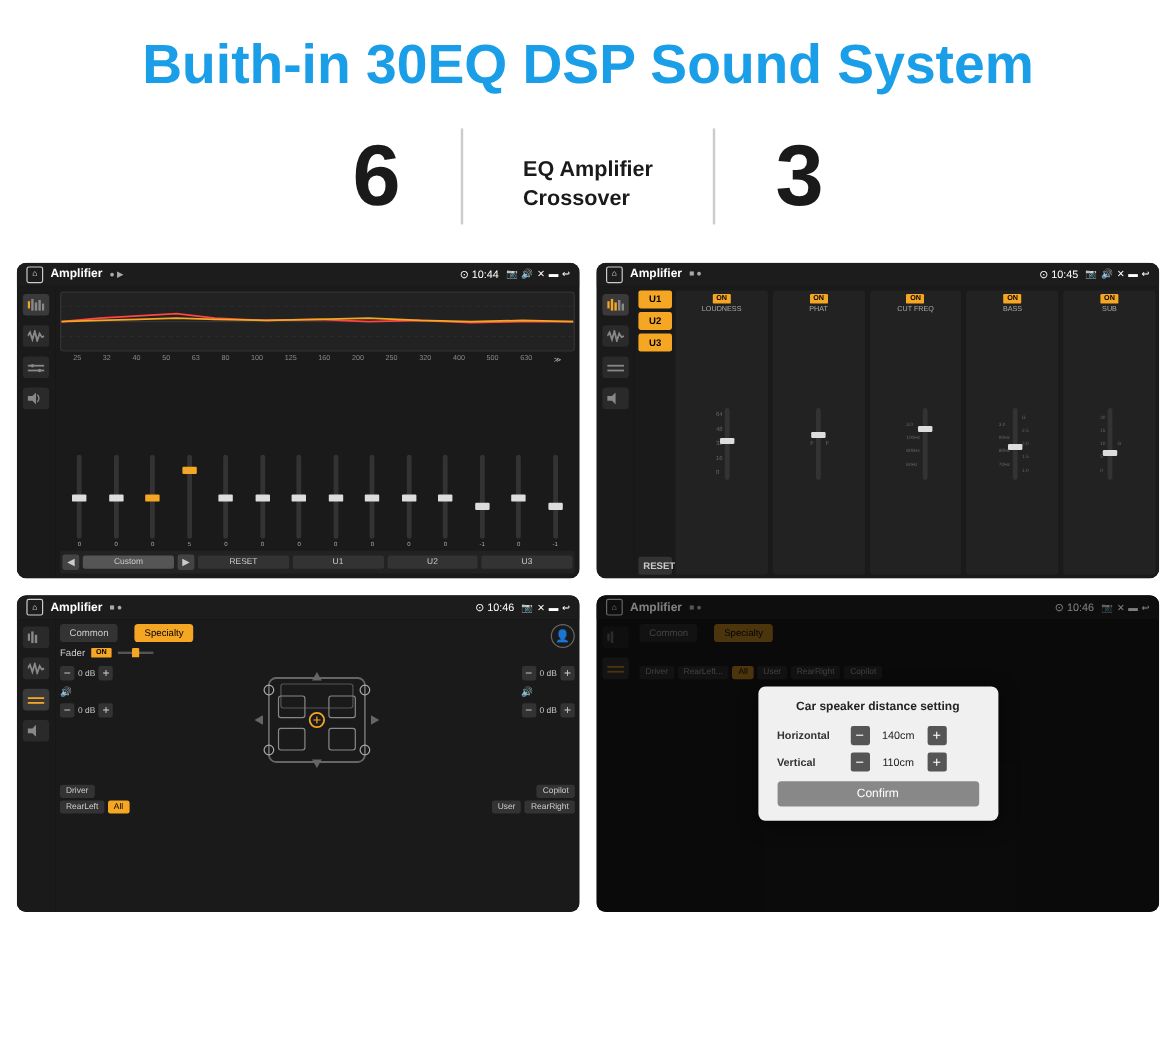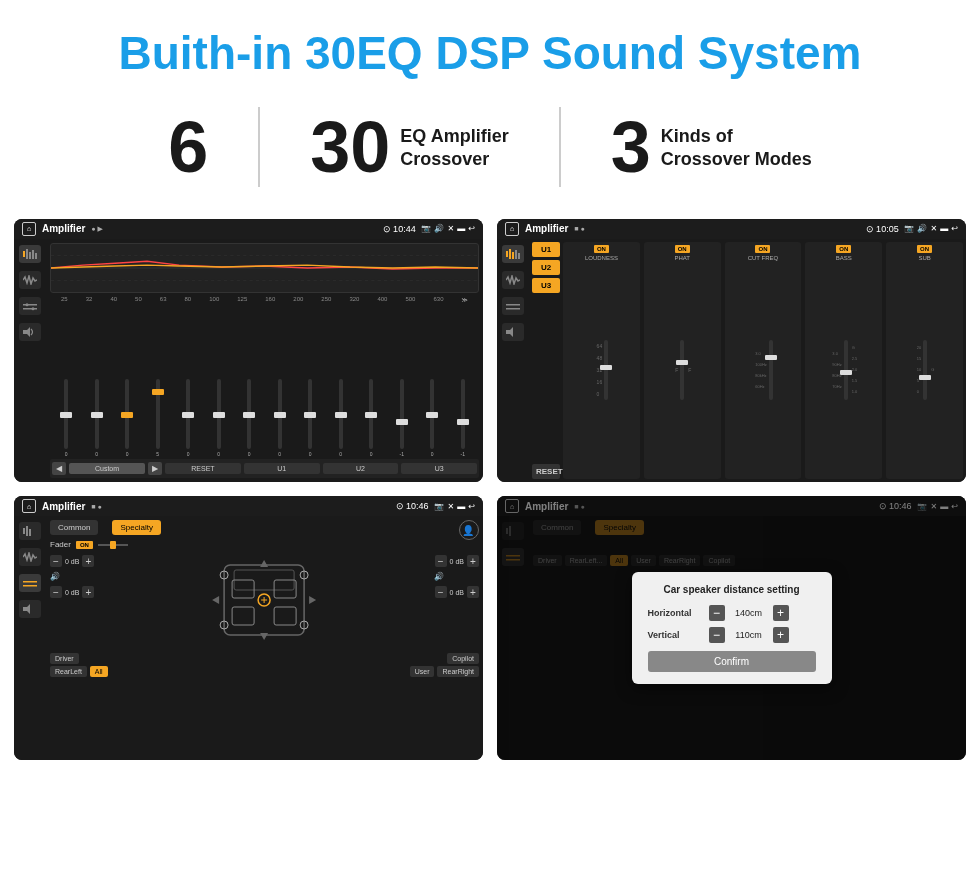--- a/index.html
+++ b/index.html
@@ -361,21 +361,21 @@
       border-radius: 3px;
     }
 
     .fader-tab.active {
       background: #f5a623;
       color: #000;
     }
 
     .fader-header {
       display: flex;
-      align-items: flex-end;
+      align-items: flex-start;
       gap: 5px;
       margin-bottom: 6px;
       font-size: 8px;
       color: #ccc;
     }
 
     .fader-on {
       background: #f5a623;
       color: #000;
       font-size: 6px;
@@ -510,33 +510,28 @@
 <div class="header">
   <h1>Buith-in 30EQ DSP Sound System</h1>
 </div>
 
 <div class="stats-row">
   <div class="stat-item">
     <span class="stat-number">6</span>
   </div>
   <div class="stat-divider"></div>
   <div class="stat-item">
-    <span class="stat-number">30</span>
     <div class="stat-text">
       <span>EQ Amplifier</span>
       <span>Crossover</span>
     </div>
   </div>
   <div class="stat-divider"></div>
   <div class="stat-item">
     <span class="stat-number">3</span>
-    <div class="stat-text">
-      <span>Kinds of</span>
-      <span>Crossover Modes</span>
-    </div>
   </div>
 </div>
 
 <div class="screenshots-grid">
 
   <div class="screen-container">
     <div class="screen-ui">
 
       <div class="status-bar">
         <div class="home-icon">⌂</div>
@@ -720,21 +715,21 @@
       </div>
     </div>
   </div>
 
   <div class="screen-container">
     <div class="screen-ui">
       <div class="status-bar">
         <div class="home-icon">⌂</div>
         <span class="app-title">Amplifier</span>
         <span style="font-size:7px;color:#aaa;">■ ●</span>
-        <span class="time">⊙ 10:05</span>
+        <span class="time">⊙ 10:45</span>
         <div class="icons">
           <span>📷</span>
           <span>🔊</span>
           <span>✕</span>
           <span>▬</span>
           <span>↩</span>
         </div>
       </div>
 
       <div class="screen-content">

